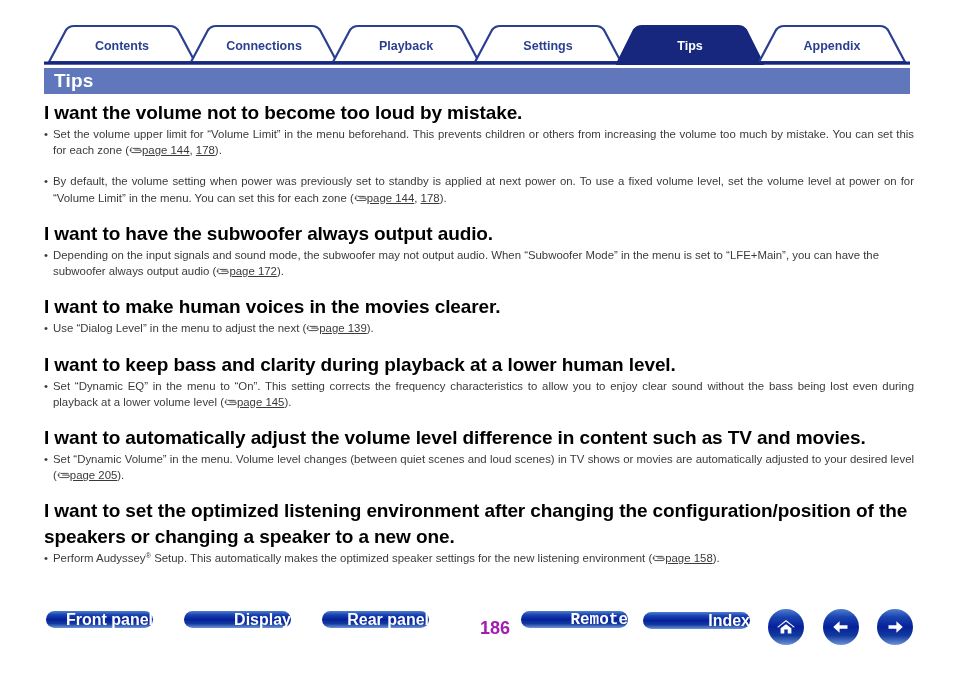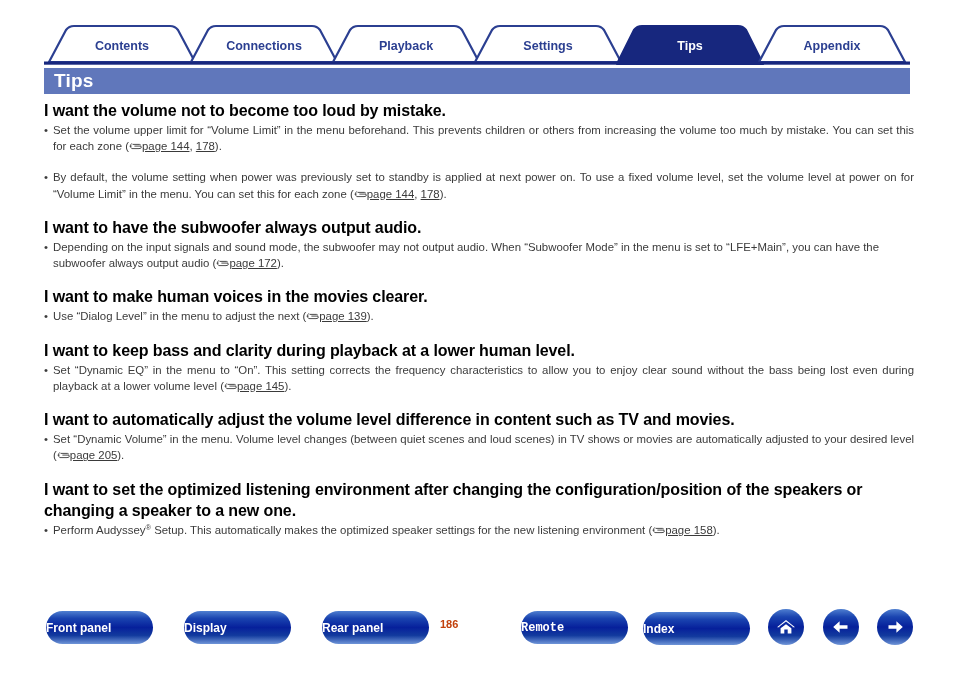--- a/index.html
+++ b/index.html
@@ -60,21 +60,21 @@
   .content {
     position: absolute;
     left: 44px;
     top: 100px;
     width: 870px;
   }
   .tip-block {
     margin-bottom: 14px;
   }
   .tip-heading {
-    font-size: 16px;
+    font-size: 19px;
     font-weight: bold;
     color: #000000;
     line-height: 1.32;
     margin: 0 0 1px 0;
     letter-spacing: -0.1px;
   }
   .tip-body {
     position: relative;
     font-size: 11.4px;
     line-height: 1.42;
@@ -113,45 +113,45 @@
   .footer {
     position: absolute;
     left: 0;
     top: 606px;
     width: 954px;
     height: 44px;
   }
   .pill {
     position: absolute;
     width: 107px;
-    height: 33px;
+    height: 17px;
     border-radius: 17px;
     background: linear-gradient(to bottom,
         #4f7fd0 0%,
         #1a44b0 22%,
         #06209b 50%,
         #123a9e 74%,
         #6f95d8 100%);
     color: #ffffff;
-    font-size: 12px;
+    font-size: 16px;
     font-weight: bold;
     display: flex;
     align-items: center;
-    justify-content: flex-start;
+    justify-content: flex-end;
     box-sizing: border-box;
   }
   .page-num {
     position: absolute;
     left: 440px;
     top: 12px;
     width: 70px;
-    text-align: left;
-    font-size: 11px;
-    font-weight: bold;
-    color: #c2410c;
+    text-align: right;
+    font-size: 18px;
+    font-weight: bold;
+    color: #a21caf;
   }
   .round-btn {
     position: absolute;
     width: 36px;
     height: 36px;
     border-radius: 50%;
     background: linear-gradient(to bottom,
         #4f7fd0 0%,
         #1a44b0 22%,
         #06209b 50%,

